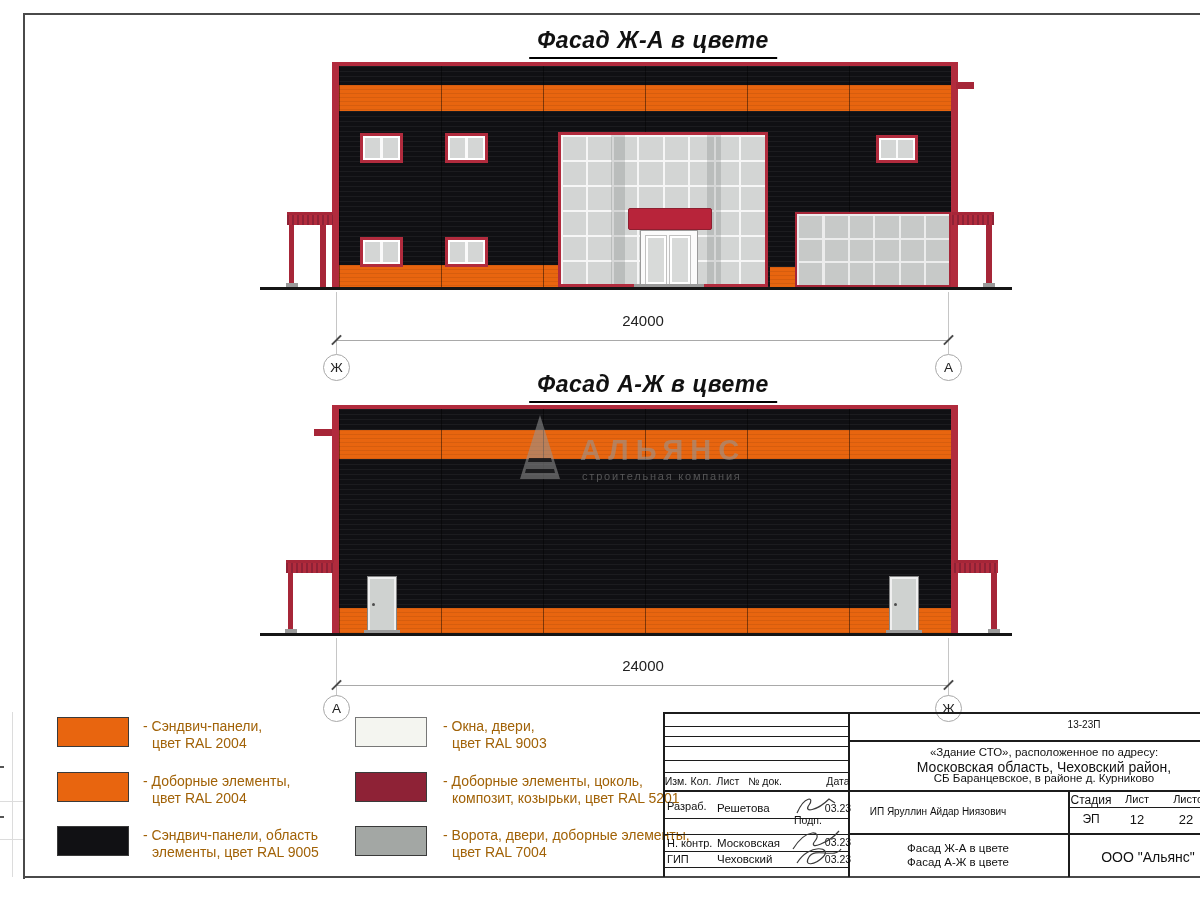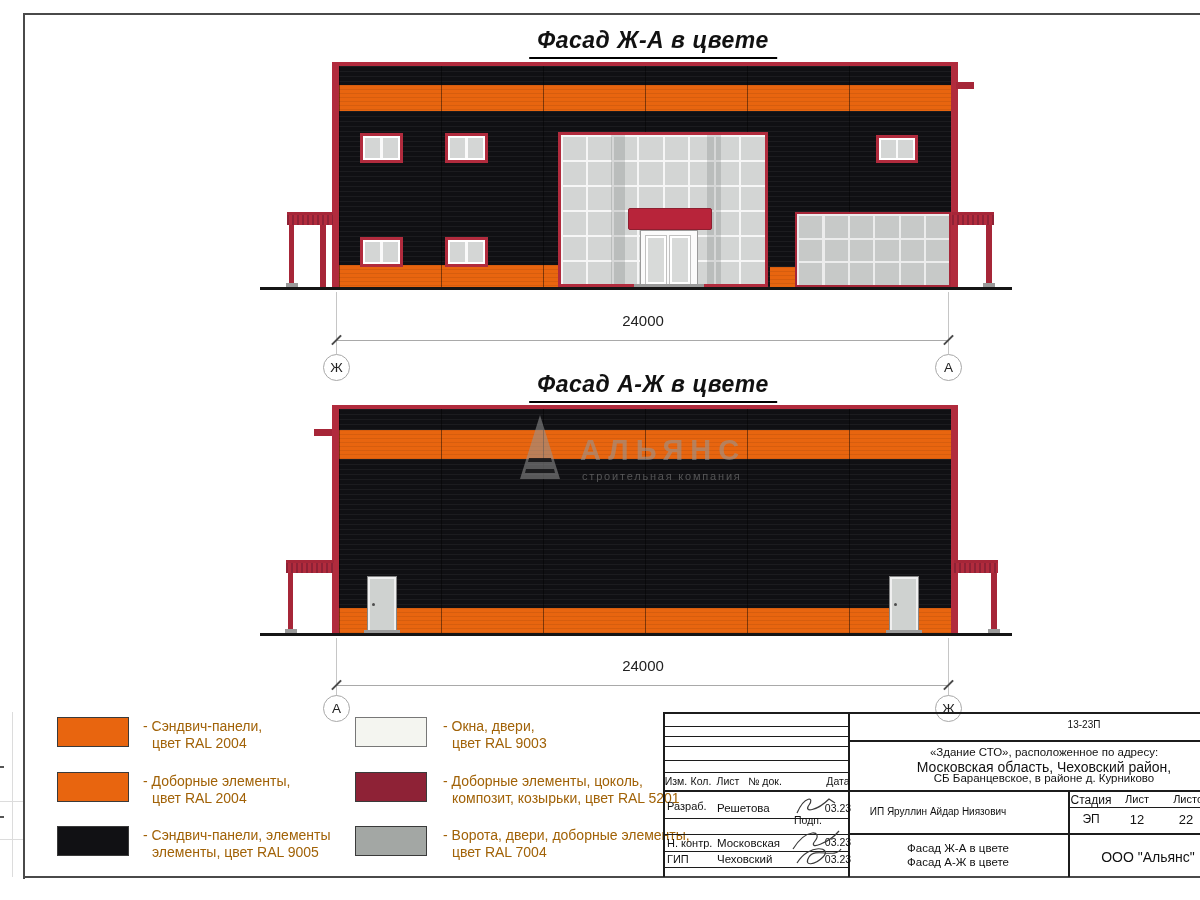--- a/index.html
+++ b/index.html
@@ -146,21 +146,21 @@
   </div>
 <div class="axis" style="left:935px;top:695px">
     <span>Ж</span>
   </div>
 
 <div class="sw" style="left: 57px; top: 717px; background: rgb(232, 101, 15);"></div>
 <div class="lg" style="left:143px;top:718px"><span>- Сэндвич-панели,</span><br><span style="padding-left:9px">цвет RAL 2004</span></div>
 <div class="sw" style="left: 57px; top: 772px; background: rgb(232, 101, 15);"></div>
 <div class="lg" style="left:143px;top:773px"><span>- Доборные элементы,</span><br><span style="padding-left:9px">цвет RAL 2004</span></div>
 <div class="sw" style="left: 57px; top: 826px; background: rgb(17, 17, 20);"></div>
-<div class="lg" style="left:143px;top:827px"><span>- Сэндвич-панели, элементы</span><br><span style="padding-left:9px">элементы, цвет RAL 9005</span></div>
+<div class="lg" style="left:143px;top:827px"><span>- Сэндвич-панели, область</span><br><span style="padding-left:9px">элементы, цвет RAL 9005</span></div>
 <div class="sw" style="left: 355px; top: 717px; border-color: rgb(119, 119, 119); background: rgb(244, 245, 240);"></div>
 <div class="lg" style="left:443px;top:718px"><span>- Окна, двери,</span><br><span style="padding-left:9px">цвет RAL 9003</span></div>
 <div class="sw" style="left: 355px; top: 772px; background: rgb(142, 34, 54);"></div>
 <div class="lg" style="left:443px;top:773px"><span>- Доборные элементы, цоколь,</span><br><span style="padding-left:9px">композит, козырьки, цвет RAL 5201</span></div>
 <div class="sw" style="left: 355px; top: 826px; background: rgb(163, 167, 164);"></div>
 <div class="lg" style="left:443px;top:827px"><span>- Ворота, двери, доборные элементы,</span><br><span style="padding-left:9px">цвет RAL 7004</span></div>
 
 <div class="vl" style="left:663px;top:712px;width:2px;height:165px"></div>
 <div class="vl" style="left:688px;top:712px;height:165px"></div>
 <div class="vl" style="left:713px;top:712px;height:165px"></div>

